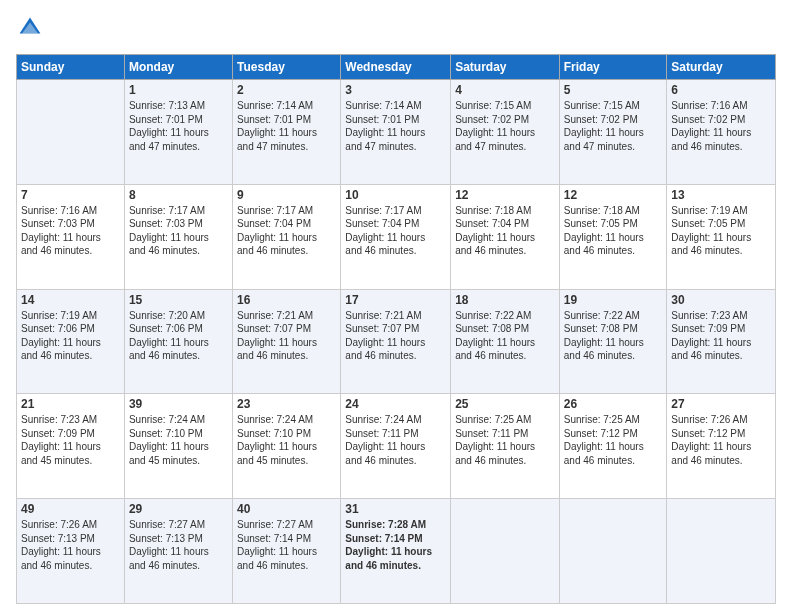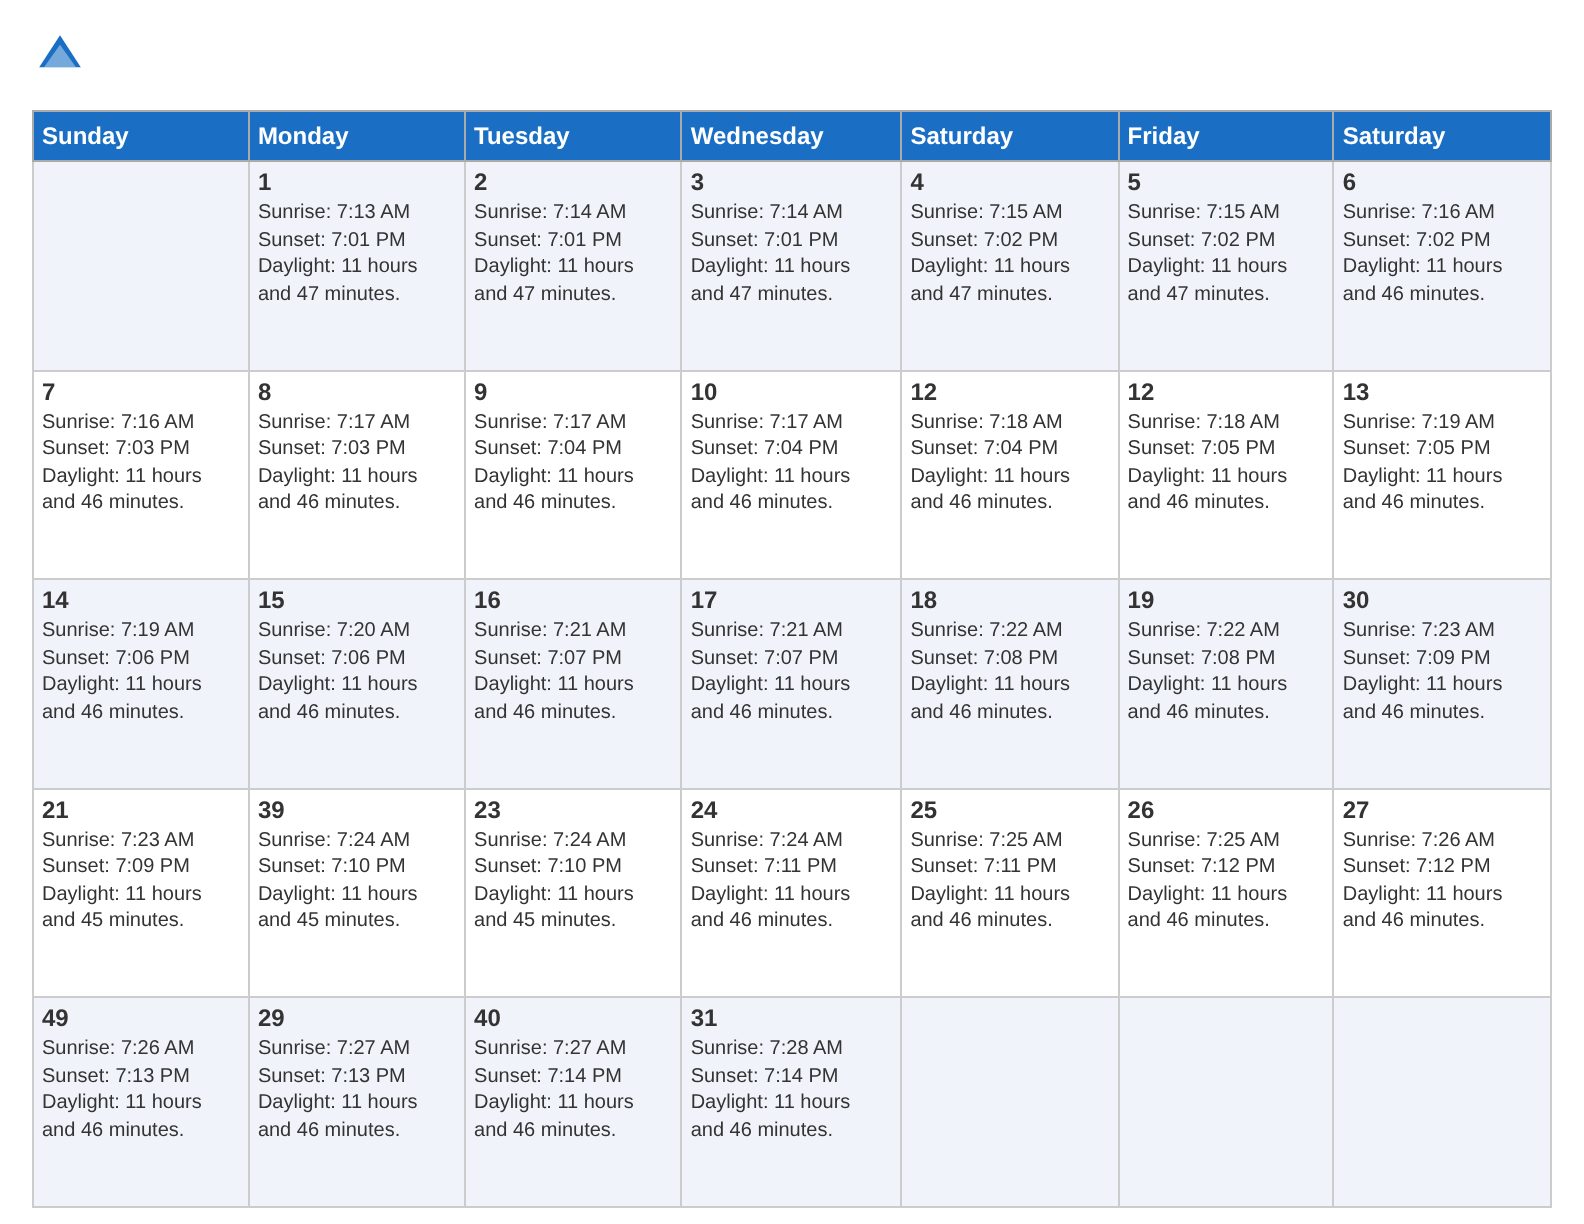--- a/index.html
+++ b/index.html
@@ -341,21 +341,21 @@
           </td>
           <td>
             <div class="day-num">40</div>
             <div class="day-info" style="white-space: pre-line;">Sunrise: 7:27 AM
 Sunset: 7:14 PM
 Daylight: 11 hours
 and 46 minutes.</div>
           </td>
           <td>
             <div class="day-num">31</div>
-            <div class="day-info" style="white-space: pre-line;">Sunrise: 7:28 AM
+            <div class="day-info" style="white-space: pre-line; font-weight: bold;">Sunrise: 7:28 AM
 Sunset: 7:14 PM
 Daylight: 11 hours
 and 46 minutes.</div>
           </td>
           <td class="empty"></td>
           <td class="empty"></td>
           <td class="empty"></td>
         </tr>
       </tbody>
   </table>

